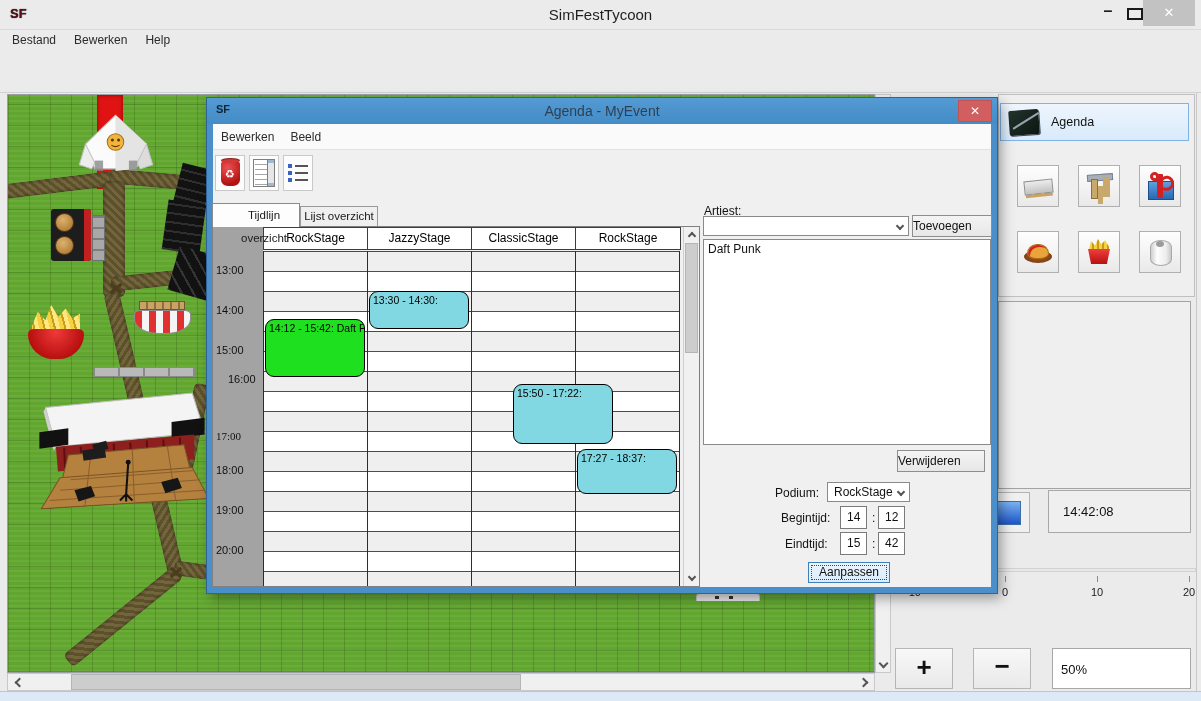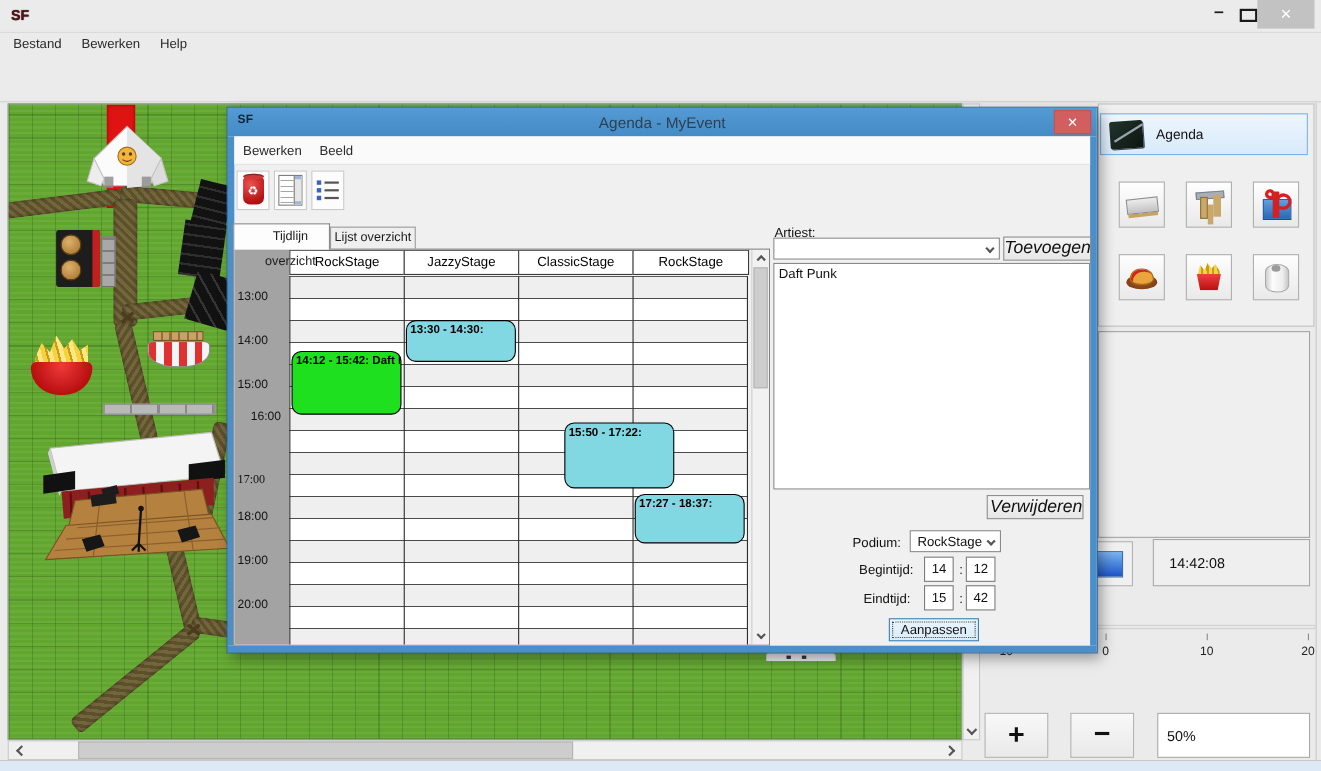--- a/index.html
+++ b/index.html
@@ -102,40 +102,41 @@
   .list-icon .line{position:absolute;left:8px;top:3px;width:13px;height:2px;background:#555;box-shadow:0 7px 0 #555,0 14px 0 #555;}
   .tab{position:absolute;font-size:11.5px;text-align:center;color:#1a1a1a;}
   .tab.active{background:#fdfdfd;border:1px solid #8a8a8a;border-bottom:none;z-index:2;}
   .tab.inactive{background:#efefef;border:1px solid #9a9a9a;}
   .schedule{left:5px;top:128px;width:488px;height:361px;border:1px solid #808080;background:#f0f0f0;overflow:hidden;}
   .hcell{position:absolute;top:0;height:23px;background:#fff;border:1px solid #3c3c3c;font-size:12px;text-align:center;line-height:21px;color:#000;}
   .tlabel{position:absolute;left:3px;width:44px;font-size:11px;color:#111;}
   .gridbody{position:absolute;left:50px;top:24px;width:417px;height:336px;background:repeating-linear-gradient(180deg,#efefef 0 20px,#ffffff 20px 40px);}
   .gridbody .lines{position:absolute;inset:0;background:repeating-linear-gradient(180deg,rgba(45,45,45,.85) 0 1px,transparent 1px 20px);}
   .vline{position:absolute;top:0;width:1px;height:336px;background:#2d2d2d;}
-  .event{position:absolute;border:1px solid #000;border-radius:9px;font-size:10.5px;color:#000;padding:2px 3px;white-space:nowrap;overflow:hidden;font-weight:bold;}
+  .event{position:absolute;border:1px solid #000;border-radius:9px;font-size:10.5px;color:#000;padding:2px 3px;white-space:nowrap;overflow:hidden;}
   .dlg-vscroll{position:absolute;left:470px;top:0;width:17px;height:359px;background:#f1f1f1;border-left:1px solid #cfcfcf;}
   .combo{background:#fff;border:1px solid #8a8a8a;position:absolute;}
   .combo .cv{position:absolute;left:6px;top:2px;font-size:12px;color:#111;}
   .combo .ca{position:absolute;right:5px;top:6px;}
-  .win-btn{position:absolute;background:linear-gradient(#f4f4f4,#e7e7e7);border:1px solid #8e8e8e;font-size:16px;color:#111;text-align:right;font-style:italic;}
+  .win-btn{position:absolute;background:linear-gradient(#f4f4f4,#e7e7e7);border:1px solid #8e8e8e;font-size:12px;color:#111;text-align:left;}
   .field{position:absolute;background:#fff;border:1px solid #7a7a7a;font-size:12px;color:#111;padding:3px 0 0 6px;}
   .flabel{position:absolute;font-size:12px;color:#111;}
   .listbox{position:absolute;background:#fff;border:1px solid #8a8a8a;}
   .list-item{font-size:12px;color:#111;padding:2px 4px;}
   .apply-btn{position:absolute;background:linear-gradient(#eaf4fd,#d9ecfb);border:1px solid #3f7fb5;font-size:12px;text-align:center;color:#111;}
   .apply-btn:before{content:"";position:absolute;inset:2px;border:1px dotted #444;}
 </style>
 </head>
 <body>
 
 <div class="screen">
 
   <div class="abs titlebar">
     <span class="abs app-logo">SF</span>
+    <div class="abs win-title">SimFestTycoon</div>
     <div class="abs btn-min">–</div>
     <div class="abs btn-max"></div>
     <div class="abs btn-close">✕</div>
   </div>
 
   <div class="abs menubar">
       <div class="menu-item">Bestand</div>
       <div class="menu-item">Bewerken</div>
       <div class="menu-item">Help</div>
     </div>

